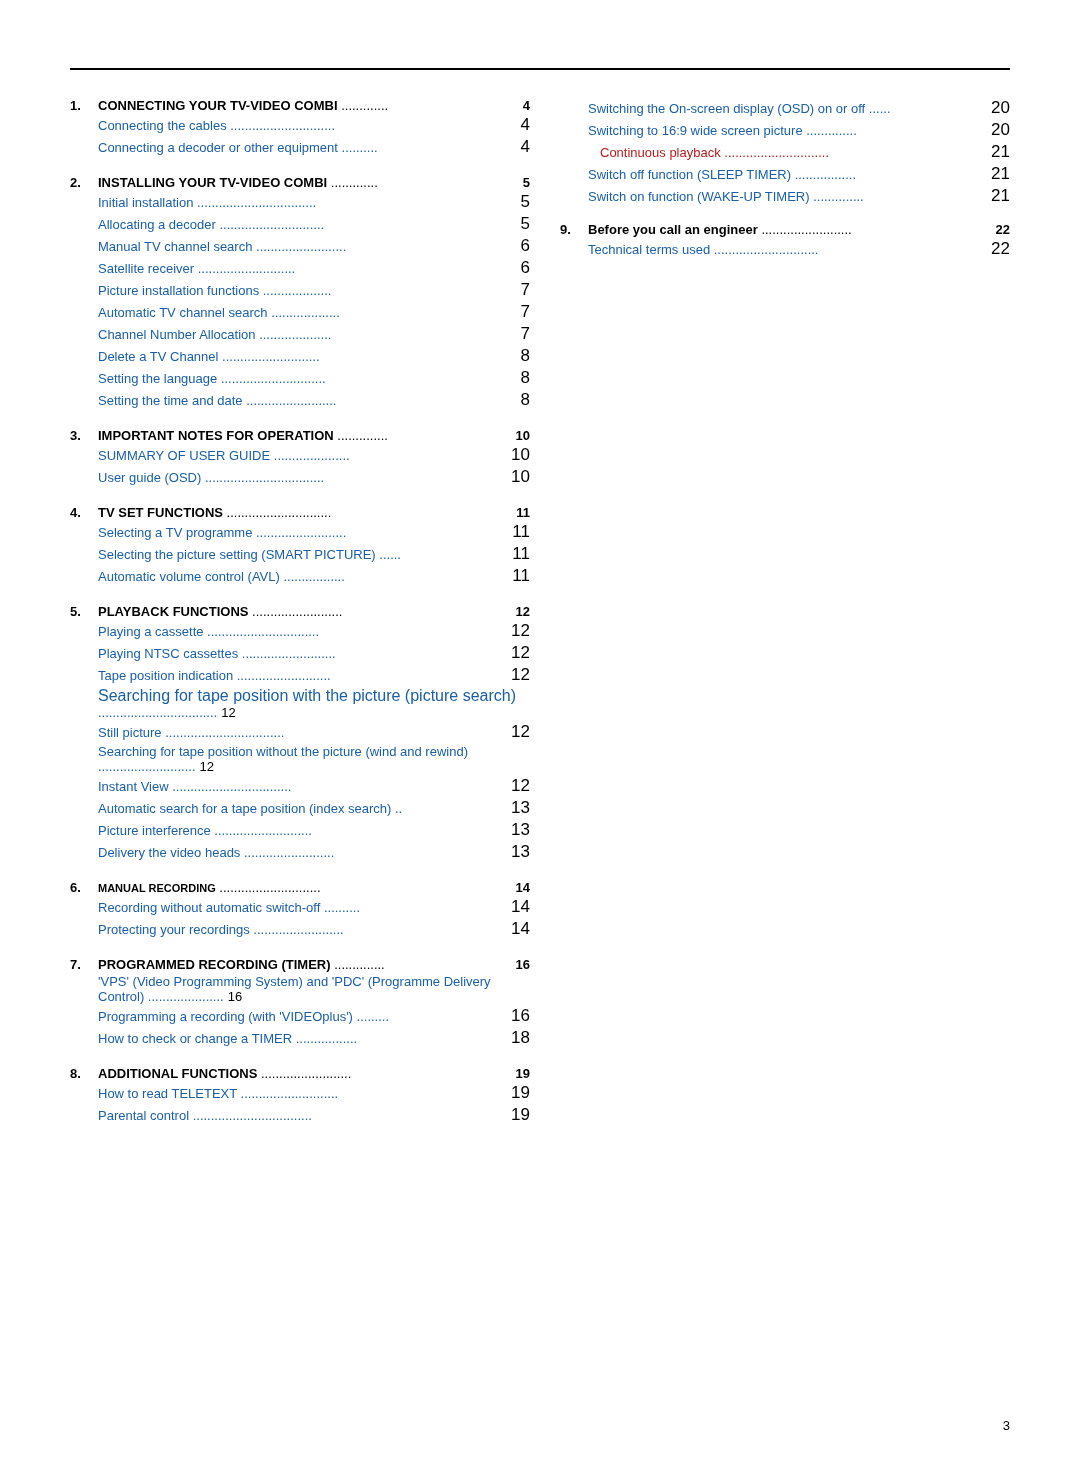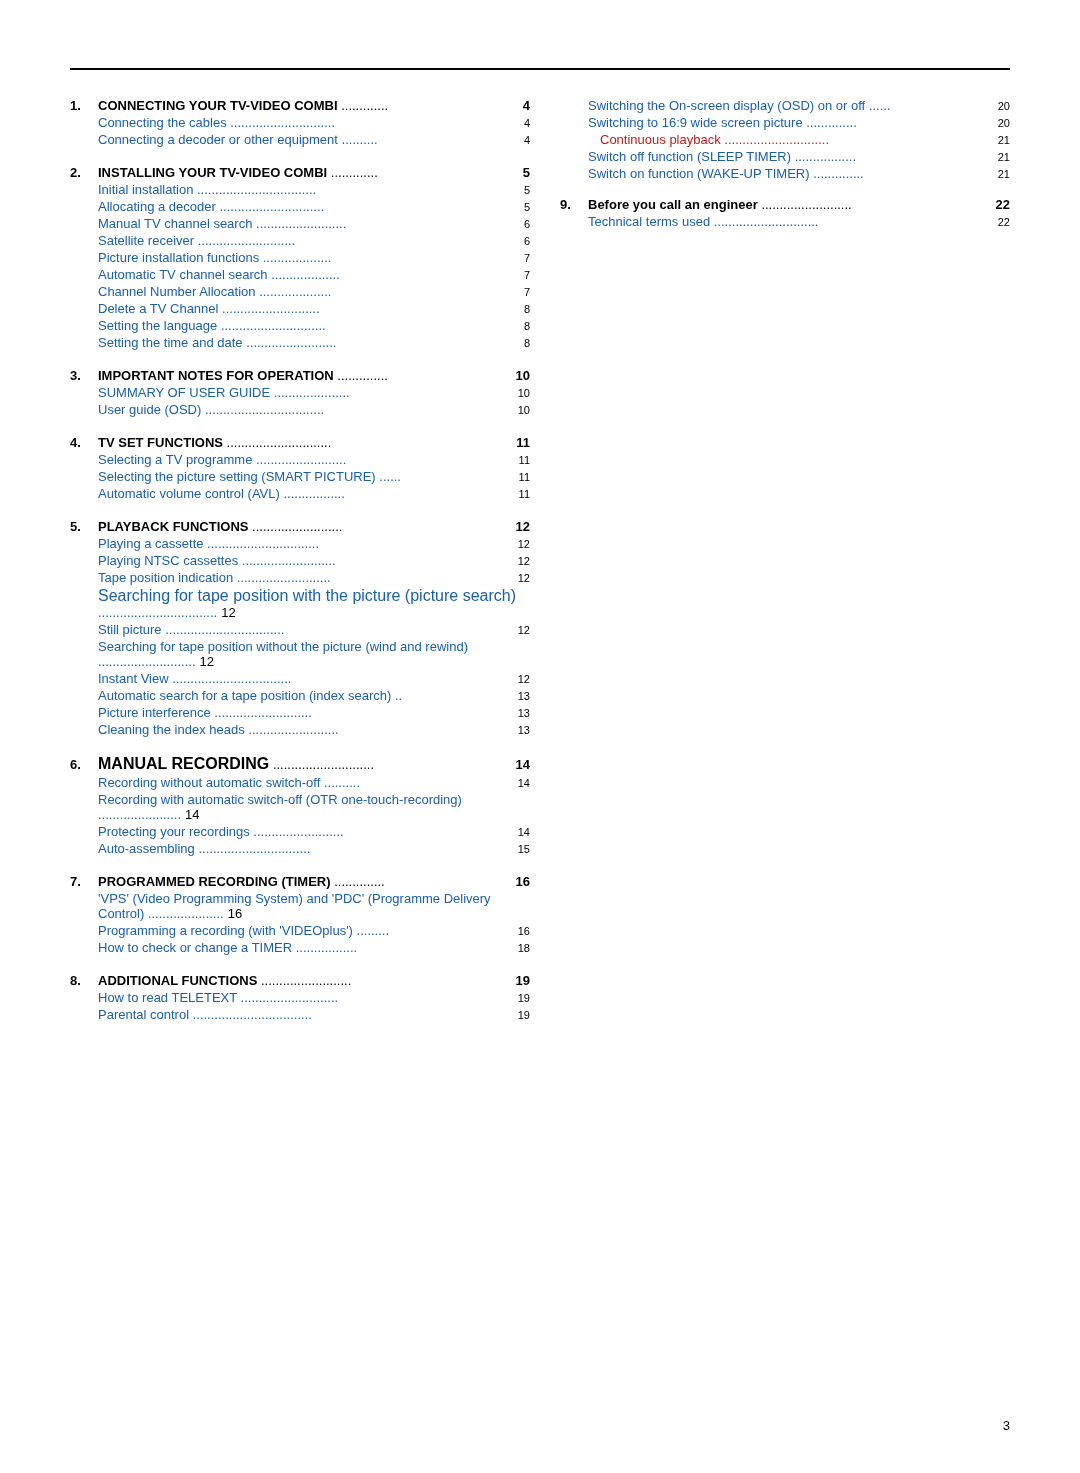--- a/index.html
+++ b/index.html
@@ -64,21 +64,21 @@
       padding-left: 28px;
     }
     .entry-dots {
       color: #1a5fa8;
       font-size: 13px;
       flex: 1;
       overflow: hidden;
       white-space: nowrap;
     }
     .entry-page {
-      font-size: 11px;
+      font-size: 17px;
       min-width: 24px;
       text-align: right;
     }
     .entry-multiline {
       padding-left: 28px;
     }
     .sub-section {
       margin-bottom: 2px;
     }
   </style>
@@ -217,42 +217,37 @@
         </div>
         <div class="entry sub-section">
           <span class="entry-dots" style="color: rgb(26, 95, 168);">Automatic search for a tape position (index search) ..</span>
           <span class="entry-page">13</span>
         </div>
         <div class="entry sub-section">
           <span class="entry-dots" style="color: rgb(26, 95, 168);">Picture interference ...........................</span>
           <span class="entry-page">13</span>
         </div>
         <div class="entry sub-section">
-          <span class="entry-dots" style="color: rgb(26, 95, 168);">Cleaning the index heads .........................</span>
+          <span class="entry-dots" style="color: rgb(26, 95, 168);">Delivery the video heads .........................</span>
           <span class="entry-page">13</span>
         </div>
       </div>
       <div class="section">
         <div class="section-header">
           <span class="section-num">6.</span>
-          <span class="section-title"><span style="font-weight: 900; font-size: 16px;">MANUAL RECORDING</span><span style="font-weight: 400;"> ............................</span></span>
+          <span class="section-title"><span style="font-weight: 900; font-size: 11px;">MANUAL RECORDING</span><span style="font-weight: 400;"> ............................</span></span>
           <span class="section-page">14</span>
         </div>
         <div class="entry sub-section">
           <span class="entry-dots" style="color: rgb(26, 95, 168);">Recording without automatic switch-off ..........</span>
           <span class="entry-page">14</span>
         </div>
-        <div class="entry-multiline sub-section"><span style="color: rgb(26, 95, 168); font-size: 13px;">Recording with automatic switch-off (OTR one-touch-recording) </span><span style="color: rgb(26, 95, 168); font-size: 13px;">.......................</span><span style="font-size: 13px; margin-left: 4px;">14</span></div>
         <div class="entry sub-section">
           <span class="entry-dots" style="color: rgb(26, 95, 168);">Protecting your recordings .........................</span>
           <span class="entry-page">14</span>
-        </div>
-        <div class="entry sub-section">
-          <span class="entry-dots" style="color: rgb(26, 95, 168);">Auto-assembling ...............................</span>
-          <span class="entry-page">15</span>
         </div>
       </div>
       <div class="section">
         <div class="section-header">
           <span class="section-num">7.</span>
           <span class="section-title"><span style="font-weight: 900; font-size: 13px;">PROGRAMMED RECORDING (TIMER)</span><span style="font-weight: 400;"> ..............</span></span>
           <span class="section-page">16</span>
         </div>
         <div class="entry-multiline sub-section"><span style="color: rgb(26, 95, 168); font-size: 13px;">'VPS' (Video Programming System) and 'PDC' (Programme Delivery Control) </span><span style="color: rgb(26, 95, 168); font-size: 13px;">.....................</span><span style="font-size: 13px; margin-left: 4px;">16</span></div>
         <div class="entry sub-section">

